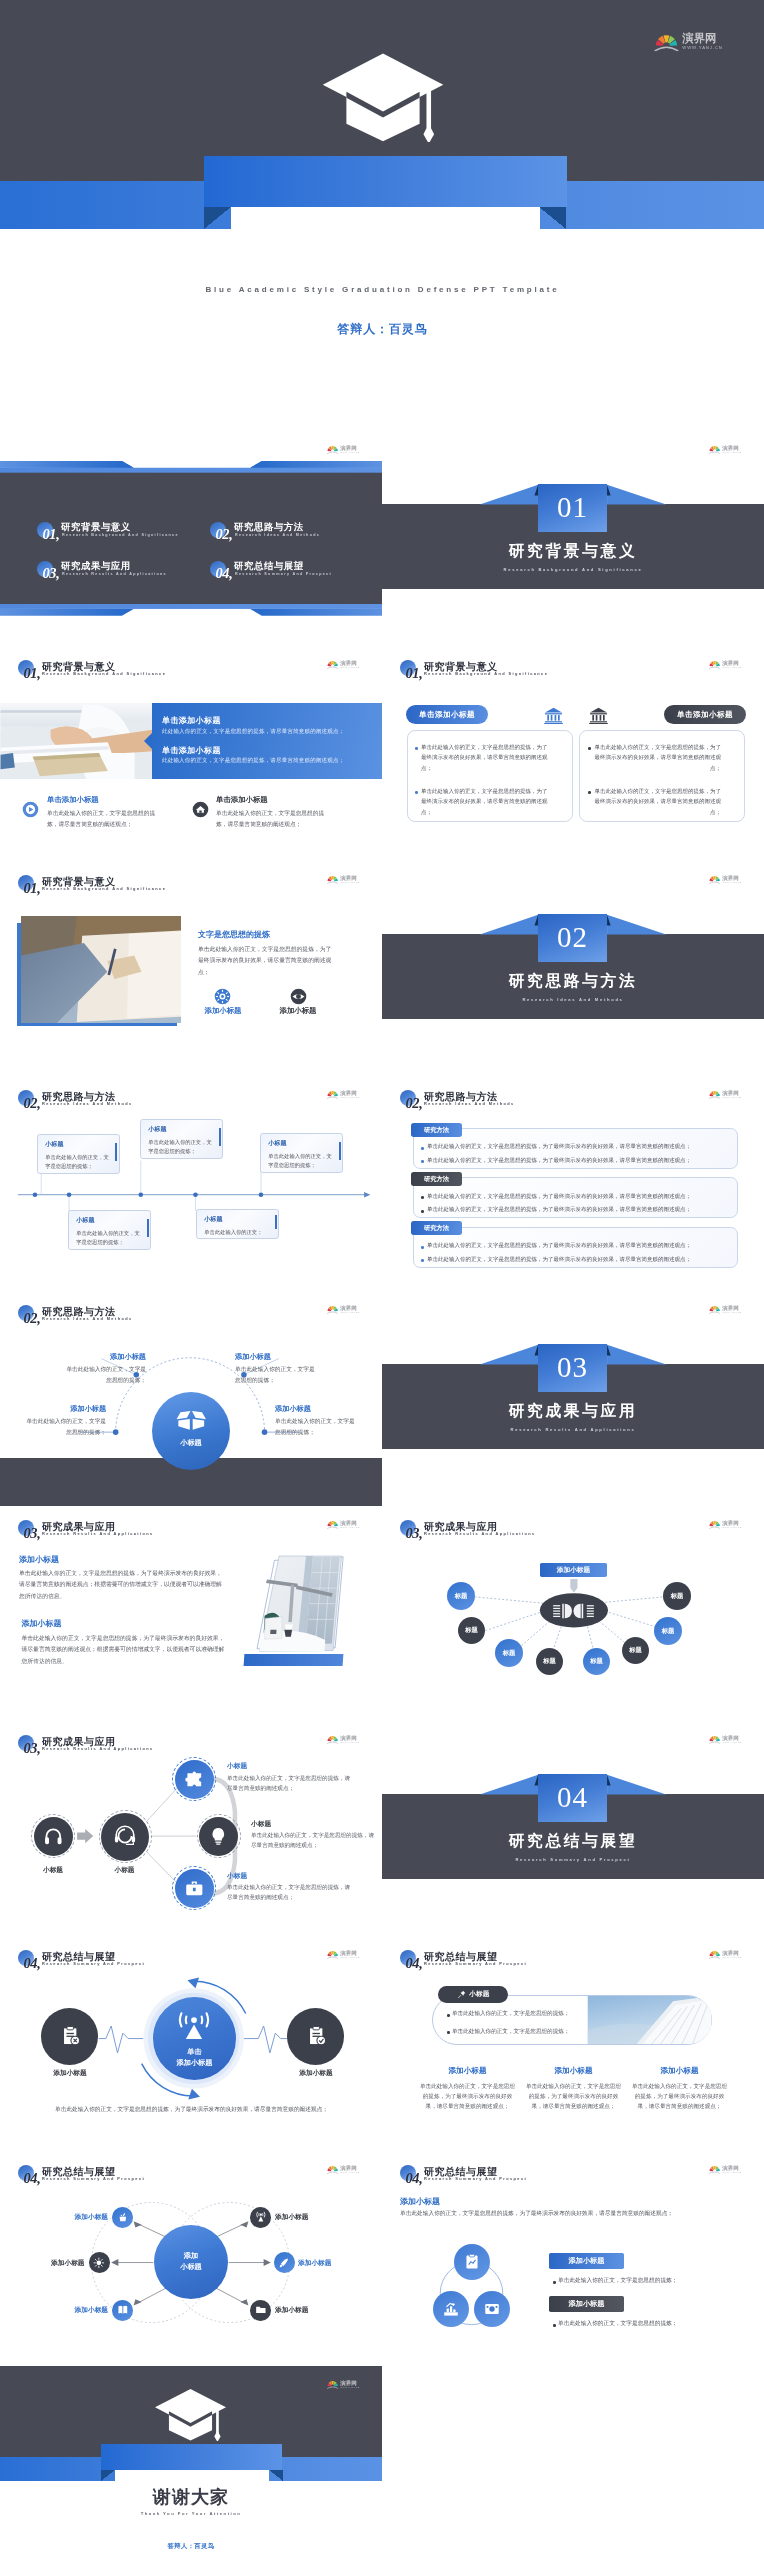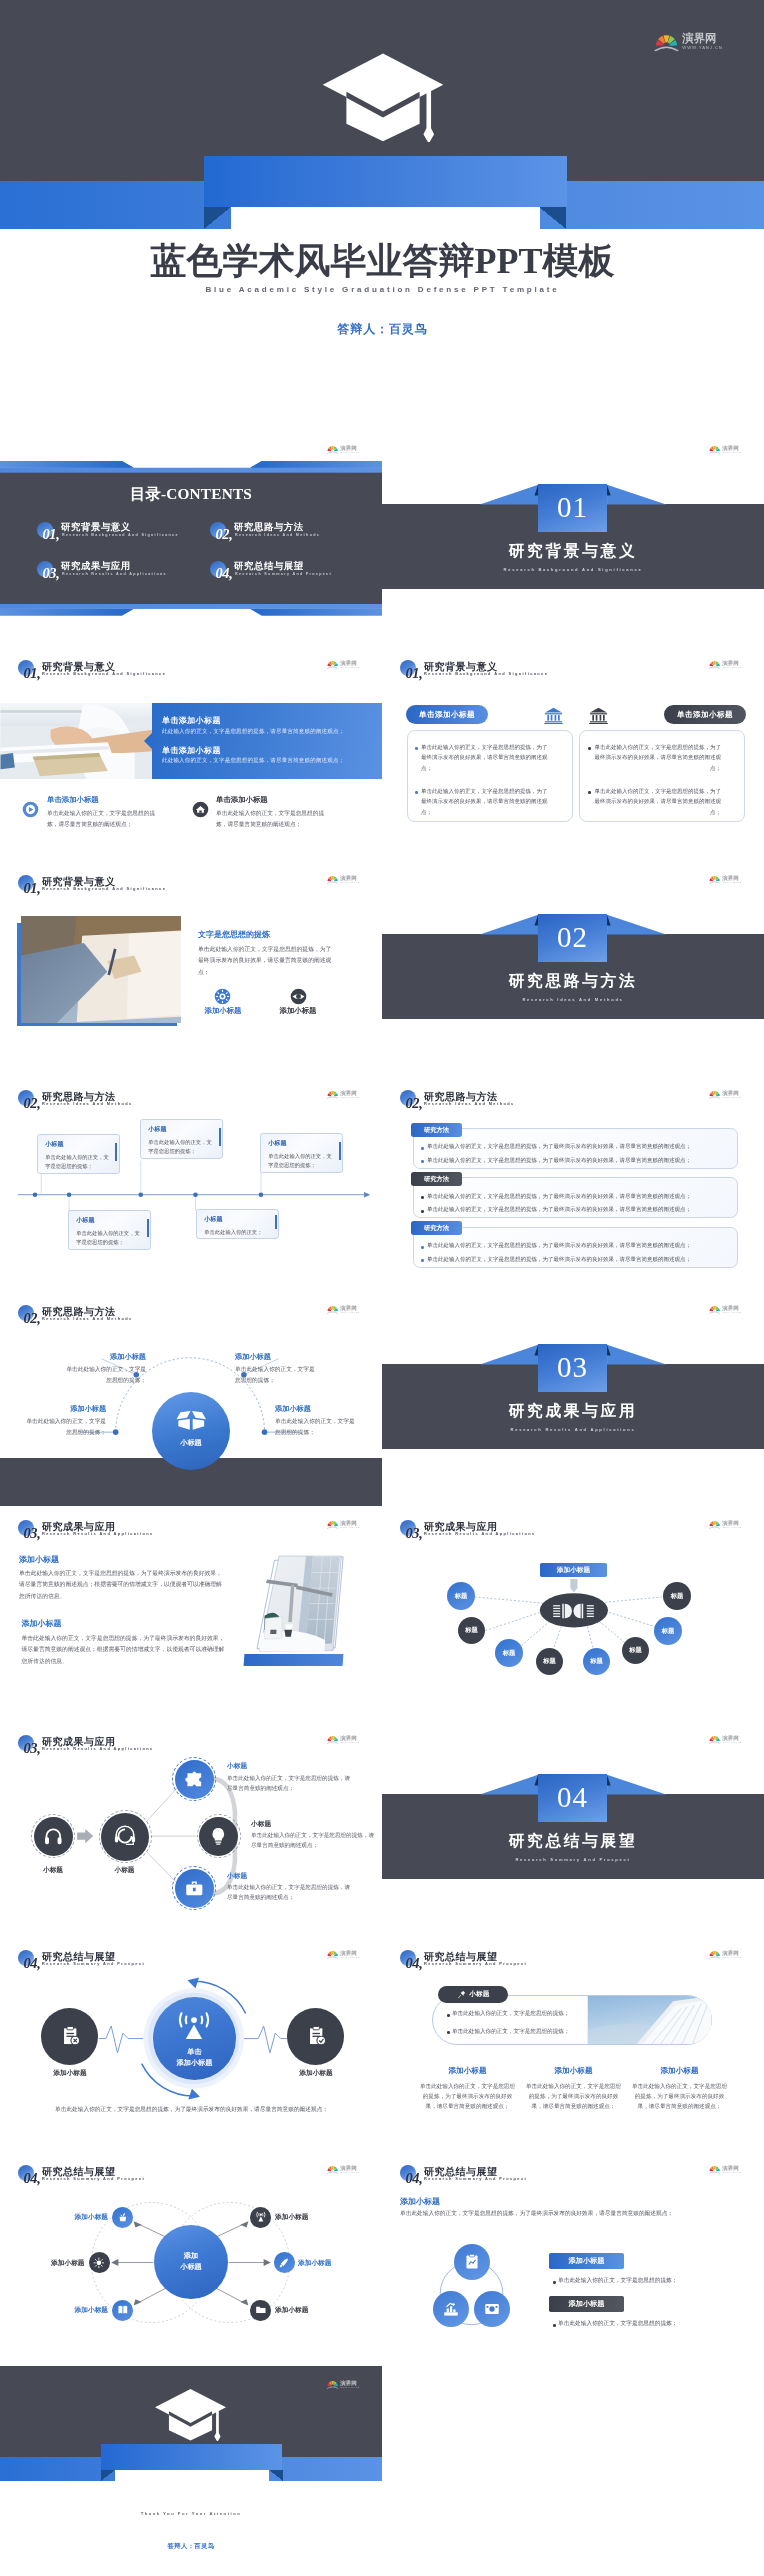--- a/index.html
+++ b/index.html
@@ -189,21 +189,20 @@
   <div class="cv-wh"></div>
   <div class="cv-cap">
     <svg width="124" height="90" viewBox="0 0 162 118">
       <polygon points="81,2 160,43 81,84 2,43" fill="#fff"></polygon>
       <path d="M33 52 L33 94 L81 117 L129 94 L129 52 L81 78 Z" fill="#fff"></path>
       <path d="M33 52 L81 78 L129 52 L129 60 L81 86 L33 60 Z" fill="#474a55"></path>
       <rect x="138" y="48" width="6" height="52" fill="#fff"></rect>
       <polygon points="141,94 148,108 141,120 134,108" fill="#fff"></polygon>
     </svg>
   </div>
-  <div class="cv-title">蓝色学术风毕业答辩PPT模板</div>
   <div class="cv-sub">Blue Academic Style Graduation Defense PPT Template</div>
   <div class="cv-pres">答辩人：百灵鸟</div>
   <div class="logo dark" style="top:33px;right:42px">
     <svg class="fan" viewBox="0 0 48 33">
           <use href="#fanlogo"></use>
         </svg>
     <span class="txt">
       <span class="cn">演界网</span>
       <span class="url">WWW.YANJ.CN</span>
     </span>
@@ -233,21 +232,20 @@
     <polygon points="292,0 426,0 426,7.5 279,7.5" fill="url(#gbR)"></polygon>
     <rect x="0" y="7.5" width="426" height="5.5" fill="url(#gbM)"></rect>
     <polygon points="0,0 136,0 149,7.5 0,7.5" fill="url(#gbL)"></polygon>
     <polygon points="292,0 426,0 426,7.5 279,7.5" fill="url(#gbR)"></polygon>
   </svg>
   <svg class="ct-bandbot" width="382" height="11.7" viewBox="0 0 426 13">
     <rect x="0" y="0" width="426" height="5.5" fill="url(#gbM)"></rect>
     <polygon points="0,5.5 149,5.5 136,13 0,13" fill="url(#gbL)"></polygon>
     <polygon points="279,5.5 426,5.5 426,13 292,13" fill="url(#gbR)"></polygon>
   </svg>
-  <div class="ct-title">目录-CONTENTS</div>
   <div class="ct-item" style="left:37px;top:91px">
     <div class="circ"></div>
     <div class="num">01</div>
     <div class="cn">研究背景与意义</div>
     <div class="en">Research Background And Significance</div>
   </div>
   <div class="ct-item" style="left:210px;top:91px">
     <div class="circ"></div>
     <div class="num">02</div>
     <div class="cn">研究思路与方法</div>
@@ -1197,20 +1195,21 @@
   <div class="tk-wh"></div>
   <div style="position:absolute;left:154px;top:21.5px">
     <svg width="73" height="53" viewBox="0 0 162 118">
       <polygon points="81,2 160,43 81,84 2,43" fill="#fff"></polygon>
       <path d="M33 52 L33 94 L81 117 L129 94 L129 52 L81 78 Z" fill="#fff"></path>
       <path d="M33 52 L81 78 L129 52 L129 60 L81 86 L33 60 Z" fill="#474a55"></path>
       <rect x="138" y="48" width="6" height="52" fill="#fff"></rect>
       <polygon points="141,94 148,108 141,120 134,108" fill="#fff"></polygon>
     </svg>
   </div>
+  <div class="tk-title">谢谢大家</div>
   <div class="tk-sub">Thank You For Your Attention</div>
   <div class="tk-pres">答辩人：百灵鸟</div>
   <div class="logo dark sm">
     <svg class="fan" viewBox="0 0 48 33">
             <use href="#fanlogo"></use>
           </svg>
     <span class="txt">
             <span class="cn">演界网</span>
             <span class="url">WWW.YANJ.CN</span>
           </span>

